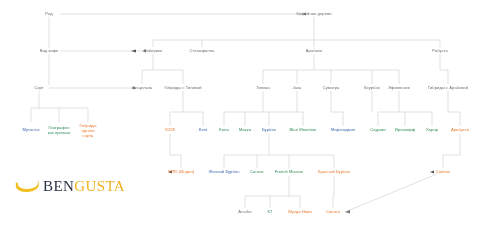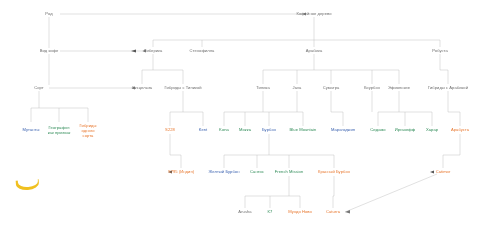--- a/index.html
+++ b/index.html
@@ -197,15 +197,18 @@
       <div class="node c-green" style="left: 270px; top: 212px;">К7</div>
       <div class="node c-orange" style="left: 300px; top: 212px;">Мундо Ново</div>
       <div class="node c-orange" style="left: 333px; top: 212px;">Caturra</div>
     </div>
 
   <div id="logo">
     <span class="mark">
       <span class="b1"></span>
         <span class="b2"></span>
     </span>
+    <span class="wordmark">
+      <span class="ben">BEN</span><span class="gusta">GUSTA</span>
+    </span>
   </div>
 
 </div>
 
 </body></html>

